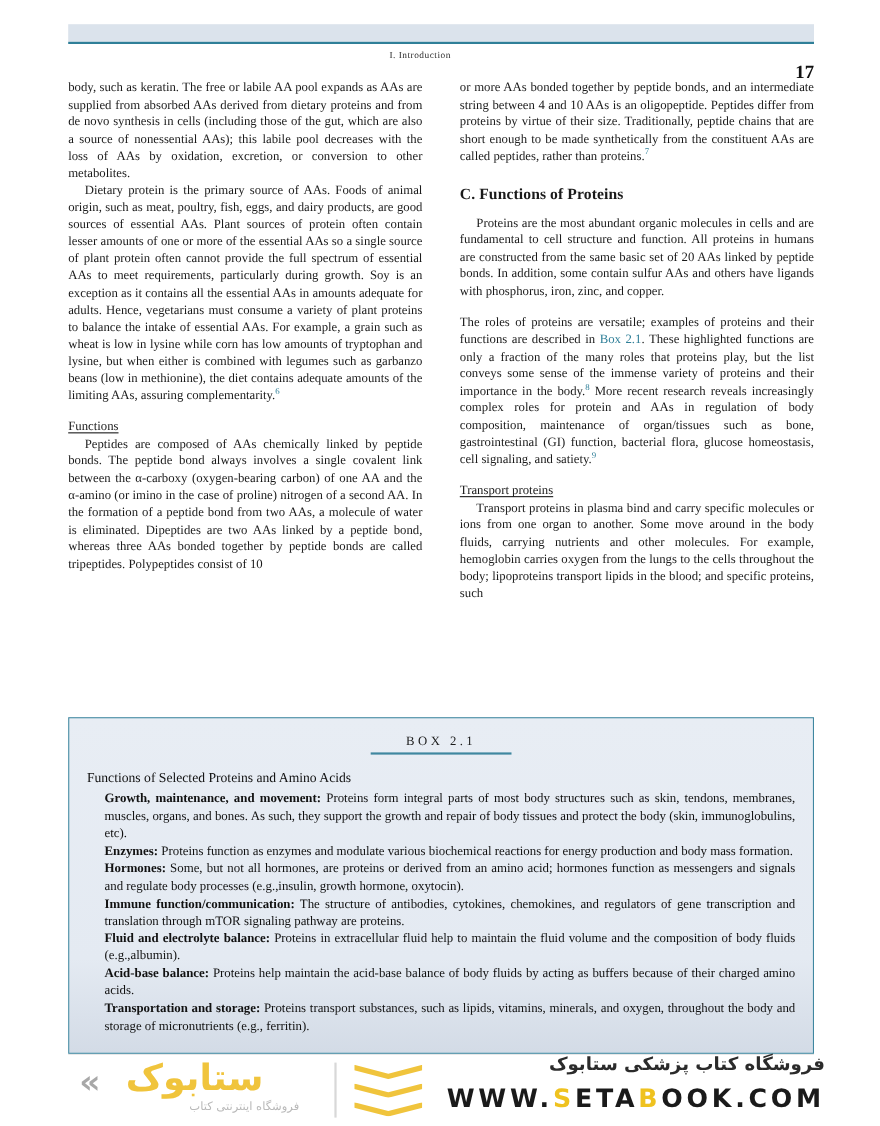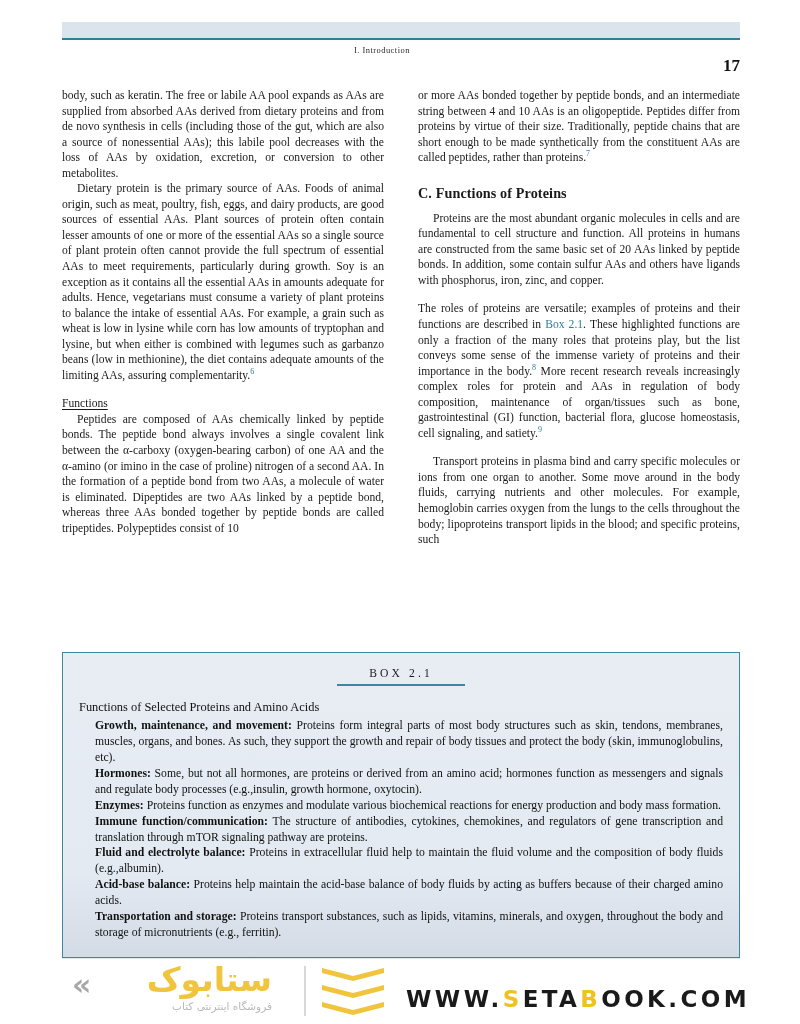--- a/index.html
+++ b/index.html
@@ -58,21 +58,21 @@
   }
 
   
   .cols {
     position: absolute;
     left: 62px; top: 72px;
     width: 678px;
   }
   .col {
     position: absolute;
-    top: 16px;
+    top: 0;
     width: 322px;
   }
   .col-left  { left: 0px; }
   .col-right { left: 356px; }
 
   p.para {
     margin: 0;
     font-size: 11.6px;
     line-height: 15.55px;
     text-align: justify;
@@ -166,21 +166,21 @@
   }
   .logo-script {
     position: absolute;
     left: 10px; top: 2px;
     width: 190px; height: 40px;
     font-family: "DejaVu Sans", sans-serif;
     font-size: 33px;
     font-weight: bold;
     color: #f0c43c;
     direction: rtl;
-    text-align: right;
+    text-align: center;
     line-height: 40px;
     white-space: nowrap;
   }
   .logo-sub {
     position: absolute;
     left: 28px; top: 42px;
     width: 172px;
     font-family: "DejaVu Sans", sans-serif;
     font-size: 10.5px;
     color: #b9b9b9;
@@ -269,50 +269,52 @@
 
     <div class="col col-right">
       <p class="para nofirst"><span>or more AAs bonded together by peptide bonds, and an intermediate string between 4 and 10 AAs is an oligopeptide. Peptides differ from proteins by virtue of their size. Traditionally, peptide chains that are short enough to be made synthetically from the constituent AAs are called peptides, rather than proteins.</span><sup class="ref">7</sup></p>
       <div class="gap-lg"></div>
       <h3 class="sect">C.  Functions of Proteins</h3>
       <div class="gap-sm"></div>
       <p class="para">Proteins are the most abundant organic molecules in cells and are fundamental to cell structure and function. All proteins in humans are constructed from the same basic set of 20 AAs linked by peptide bonds. In addition, some contain sulfur AAs and others have ligands with phosphorus, iron, zinc, and copper.</p>
       <div class="gap-md"></div>
       <p class="para nofirst"><span>The roles of proteins are versatile; examples of proteins and their functions are described in </span><a class="xref" href="#">Box 2.1</a><span>. These highlighted functions are only a fraction of the many roles that proteins play, but the list conveys some sense of the immense variety of proteins and their importance in the body.</span><sup class="ref">8</sup><span> More recent research reveals increasingly complex roles for protein and AAs in regulation of body composition, maintenance of organ/tissues such as bone, gastrointestinal (GI) function, bacterial flora, glucose homeostasis, cell signaling, and satiety.</span><sup class="ref">9</sup></p>
       <div class="gap-md"></div>
+      <h4 class="sub">Transport proteins</h4>
       <p class="para">Transport proteins in plasma bind and carry specific molecules or ions from one organ to another. Some move around in the body fluids, carrying nutrients and other molecules. For example, hemoglobin carries oxygen from the lungs to the cells throughout the body; lipoproteins transport lipids in the blood; and specific proteins, such</p>
     </div>
 
   </div>
 
   <div class="box">
     <div class="box-label">BOX 2.1</div>
     <div class="box-label-rule"></div>
     <div class="box-title">Functions of Selected Proteins and Amino Acids</div>
     <div id="box-items">
         <p class="boxitem"><b>Growth, maintenance, and movement:</b><span> Proteins form integral parts of most body structures such as skin, tendons, membranes, muscles, organs, and bones. As such, they support the growth and repair of body tissues and protect the body (skin, immunoglobulins, etc).</span></p>
+        <p class="boxitem"><b>Enzymes:</b><span> Proteins function as enzymes and modulate various biochemical reactions for energy production and body mass formation.</span></p>
         <p class="boxitem"><b>Hormones:</b><span> Some, but not all hormones, are proteins or derived from an amino acid; hormones function as messengers and signals and regulate body processes (e.g.,insulin, growth hormone, oxytocin).</span></p>
-        <p class="boxitem"><b>Enzymes:</b><span> Proteins function as enzymes and modulate various biochemical reactions for energy production and body mass formation.</span></p>
         <p class="boxitem"><b>Immune function/communication:</b><span> The structure of antibodies, cytokines, chemokines, and regulators of gene transcription and translation through mTOR signaling pathway are proteins.</span></p>
         <p class="boxitem"><b>Fluid and electrolyte balance:</b><span> Proteins in extracellular fluid help to maintain the fluid volume and the composition of body fluids (e.g.,albumin).</span></p>
         <p class="boxitem"><b>Acid-base balance:</b><span> Proteins help maintain the acid-base balance of body fluids by acting as buffers because of their charged amino acids.</span></p>
         <p class="boxitem"><b>Transportation and storage:</b><span> Proteins transport substances, such as lipids, vitamins, minerals, and oxygen, throughout the body and storage of micronutrients (e.g., ferritin).</span></p>
       </div>
   </div>
 
   <div class="footer">
     <div class="brand-logo">
       <div class="logo-guillemet">«</div>
       <div class="logo-script">ستابوک</div>
       <div class="logo-sub">فروشگاه اینترنتی کتاب</div>
       <div class="logo-divider"></div>
       <div class="logo-chevrons">
         <div class="chev chev1"></div>
         <div class="chev chev2"></div>
         <div class="chev chev3"></div>
       </div>
     </div>
     <div class="brand-text">
+      <div class="brand-fa">فروشگاه کتاب پزشکی ستابوک</div>
       <div class="brand-url" id="brand-url"><span>WWW.</span><span class="gold">S</span><span>ETA</span><span class="gold">B</span><span>OOK.COM</span></div>
     </div>
   </div>
 
 </div>
 
 </body></html>

